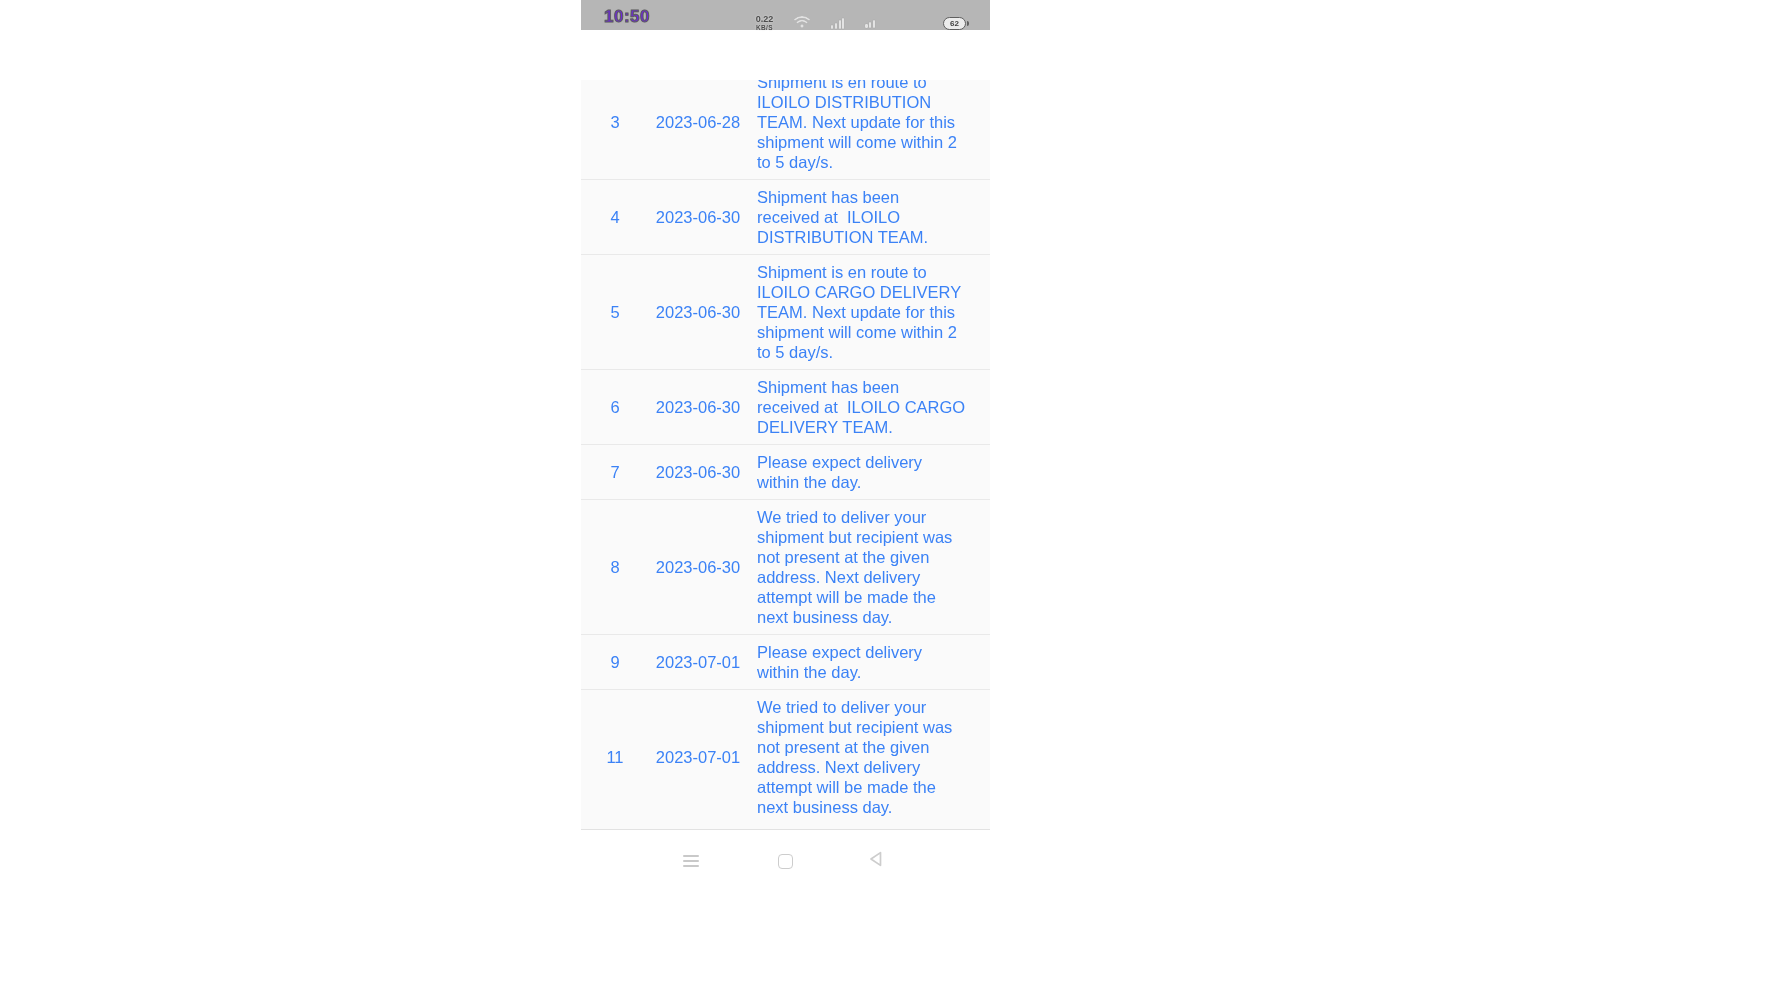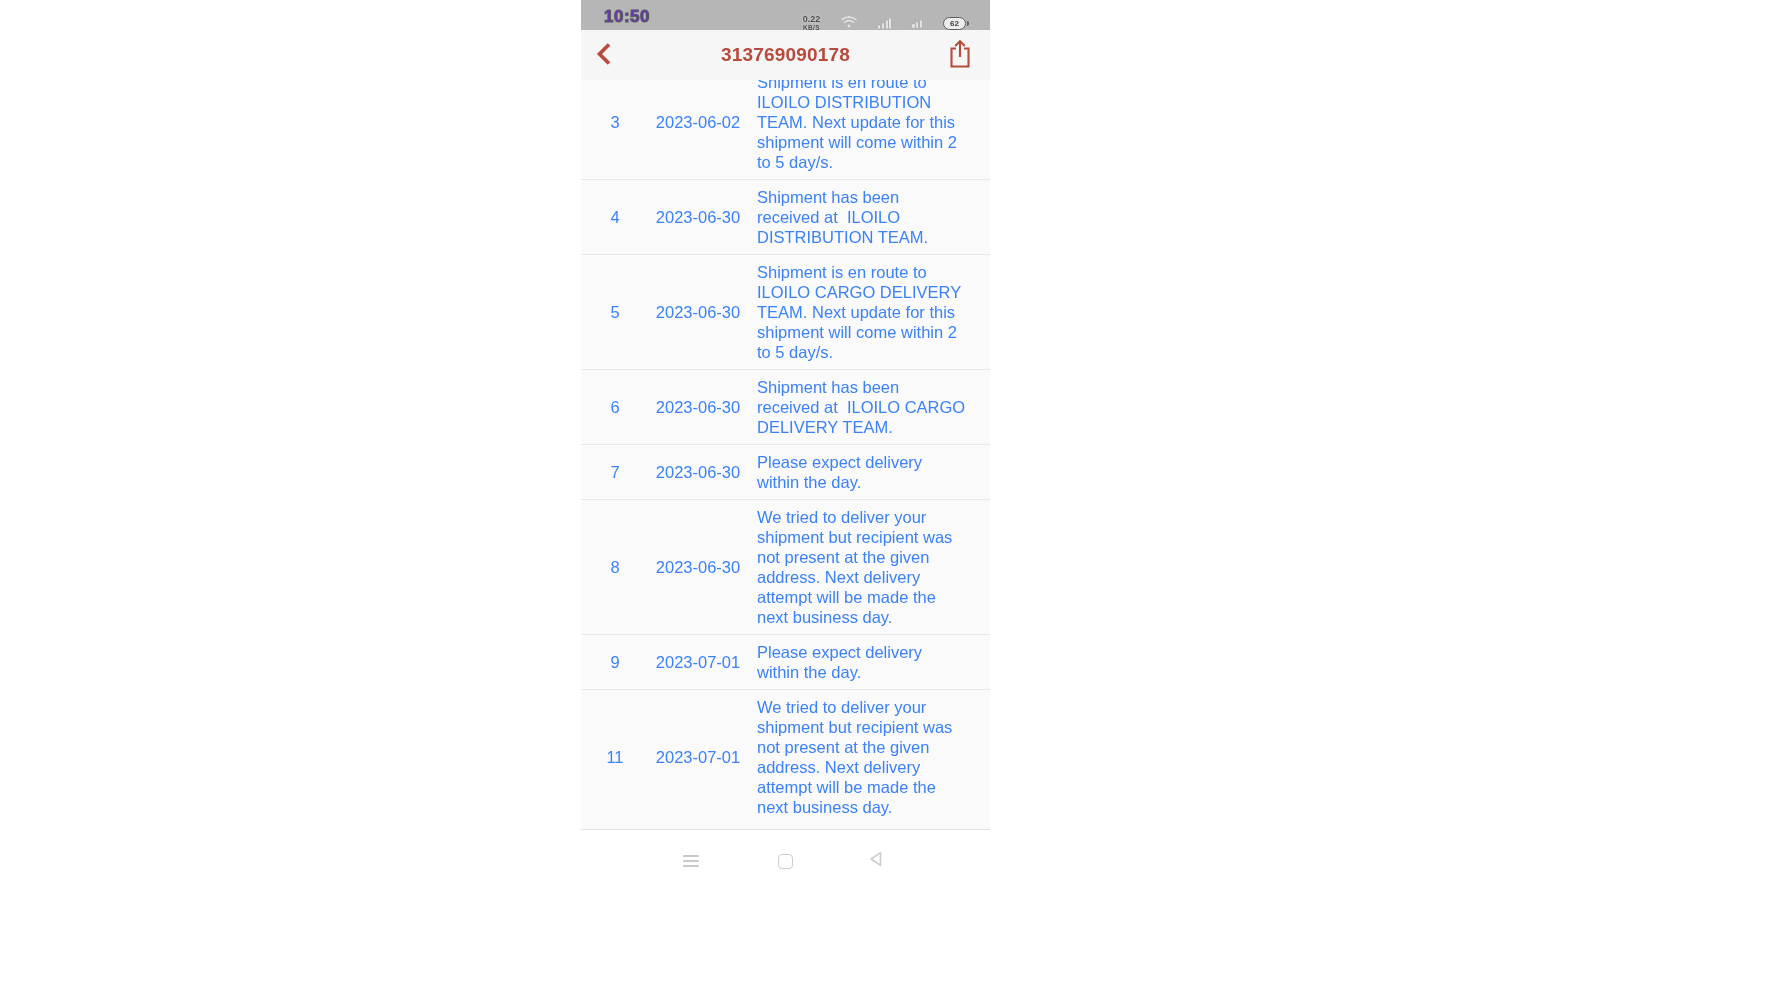--- a/index.html
+++ b/index.html
@@ -18,21 +18,21 @@
               display:flex; align-items:center; gap:21px; }
   .sb-kb { text-align:center; line-height:1; color:#4c4c4c; font-weight:700;
            text-shadow:0 0 2px #e6e6e6; }
   .sb-kb .v { font-size:9px; display:block; }
   .sb-kb .u { font-size:6.5px; display:block; margin-top:1px; letter-spacing:.3px; }
   .sb-bars { display:flex; align-items:flex-end; gap:1.5px; height:11px; }
   .sb-bars i { display:block; width:2.2px; background:#e3e3e3; border-radius:1px;
                box-shadow:0 0 1px #8a8a8a; }
   .battery { position:relative; width:23px; height:13px; border:1.5px solid #5f5f5f;
              border-radius:7px; background:#ececec; display:flex; align-items:center;
-             justify-content:center; }
+             justify-content:center;margin-left:47px; }
   .battery .pct { font-size:8px; font-weight:700; color:#3f3f3f; }
   .battery .nub { position:absolute; right:-4px; top:3.5px; width:2.5px; height:5px;
                   background:#5f5f5f; border-radius:0 2px 2px 0; }
 
   
   .header { position:absolute; left:0; top:30px; width:409px; height:50px;
             background:#f6f6f6; }
   .back-btn { position:absolute; left:8px; top:11px; width:30px; height:30px;
               display:flex; align-items:center; justify-content:center; cursor:pointer; }
   .title { position:absolute; left:50px; right:50px; top:0; height:50px;
@@ -96,45 +96,26 @@
           <i style="height:5.5px"></i>
           <i style="height:7.5px"></i>
       </span>
       <span class="battery">
         <span class="pct">62</span>
         <span class="nub"></span>
       </span>
     </div>
   </div>
 
-  <div class="header">
-    <div class="back-btn">
-      <span>
-        <svg width="18" height="24" viewBox="0 0 18 24">
-          <polyline points="14,2.5 4.5,12 14,21.5" fill="none" stroke="#b84a3c" stroke-width="3.6"></polyline>
-        </svg>
-      </span>
-    </div>
-    <div class="title" style="color:#b84a3c">313769090178</div>
-    <div class="share-btn">
-      <span>
-        <svg width="26" height="30" viewBox="0 0 26 30">
-          <path d="M9 9.5 H4.5 V27.5 H21.5 V9.5 H17" fill="none" stroke="#b84a3c" stroke-width="2.1"></path>
-          <line x1="13" y1="2.5" x2="13" y2="18" stroke="#b84a3c" stroke-width="2.1"></line>
-          <polyline points="8.2,7 13,2.2 17.8,7" fill="none" stroke="#b84a3c" stroke-width="2.1"></polyline>
-        </svg>
-      </span>
-    </div>
-  </div>
 
   <div class="list">
     <div class="list-inner">
         <div class="row">
           <div class="cell no">3</div>
-          <div class="cell date">2023-06-02</div>
+          <div class="cell date">2023-06-28</div>
           <div class="cell status">Shipment is en route to
 ILOILO DISTRIBUTION
 TEAM. Next update for this
 shipment will come within 2
 to 5 day/s.</div>
         </div>
         <div class="row">
           <div class="cell no">4</div>
           <div class="cell date">2023-06-30</div>
           <div class="cell status">Shipment has been

